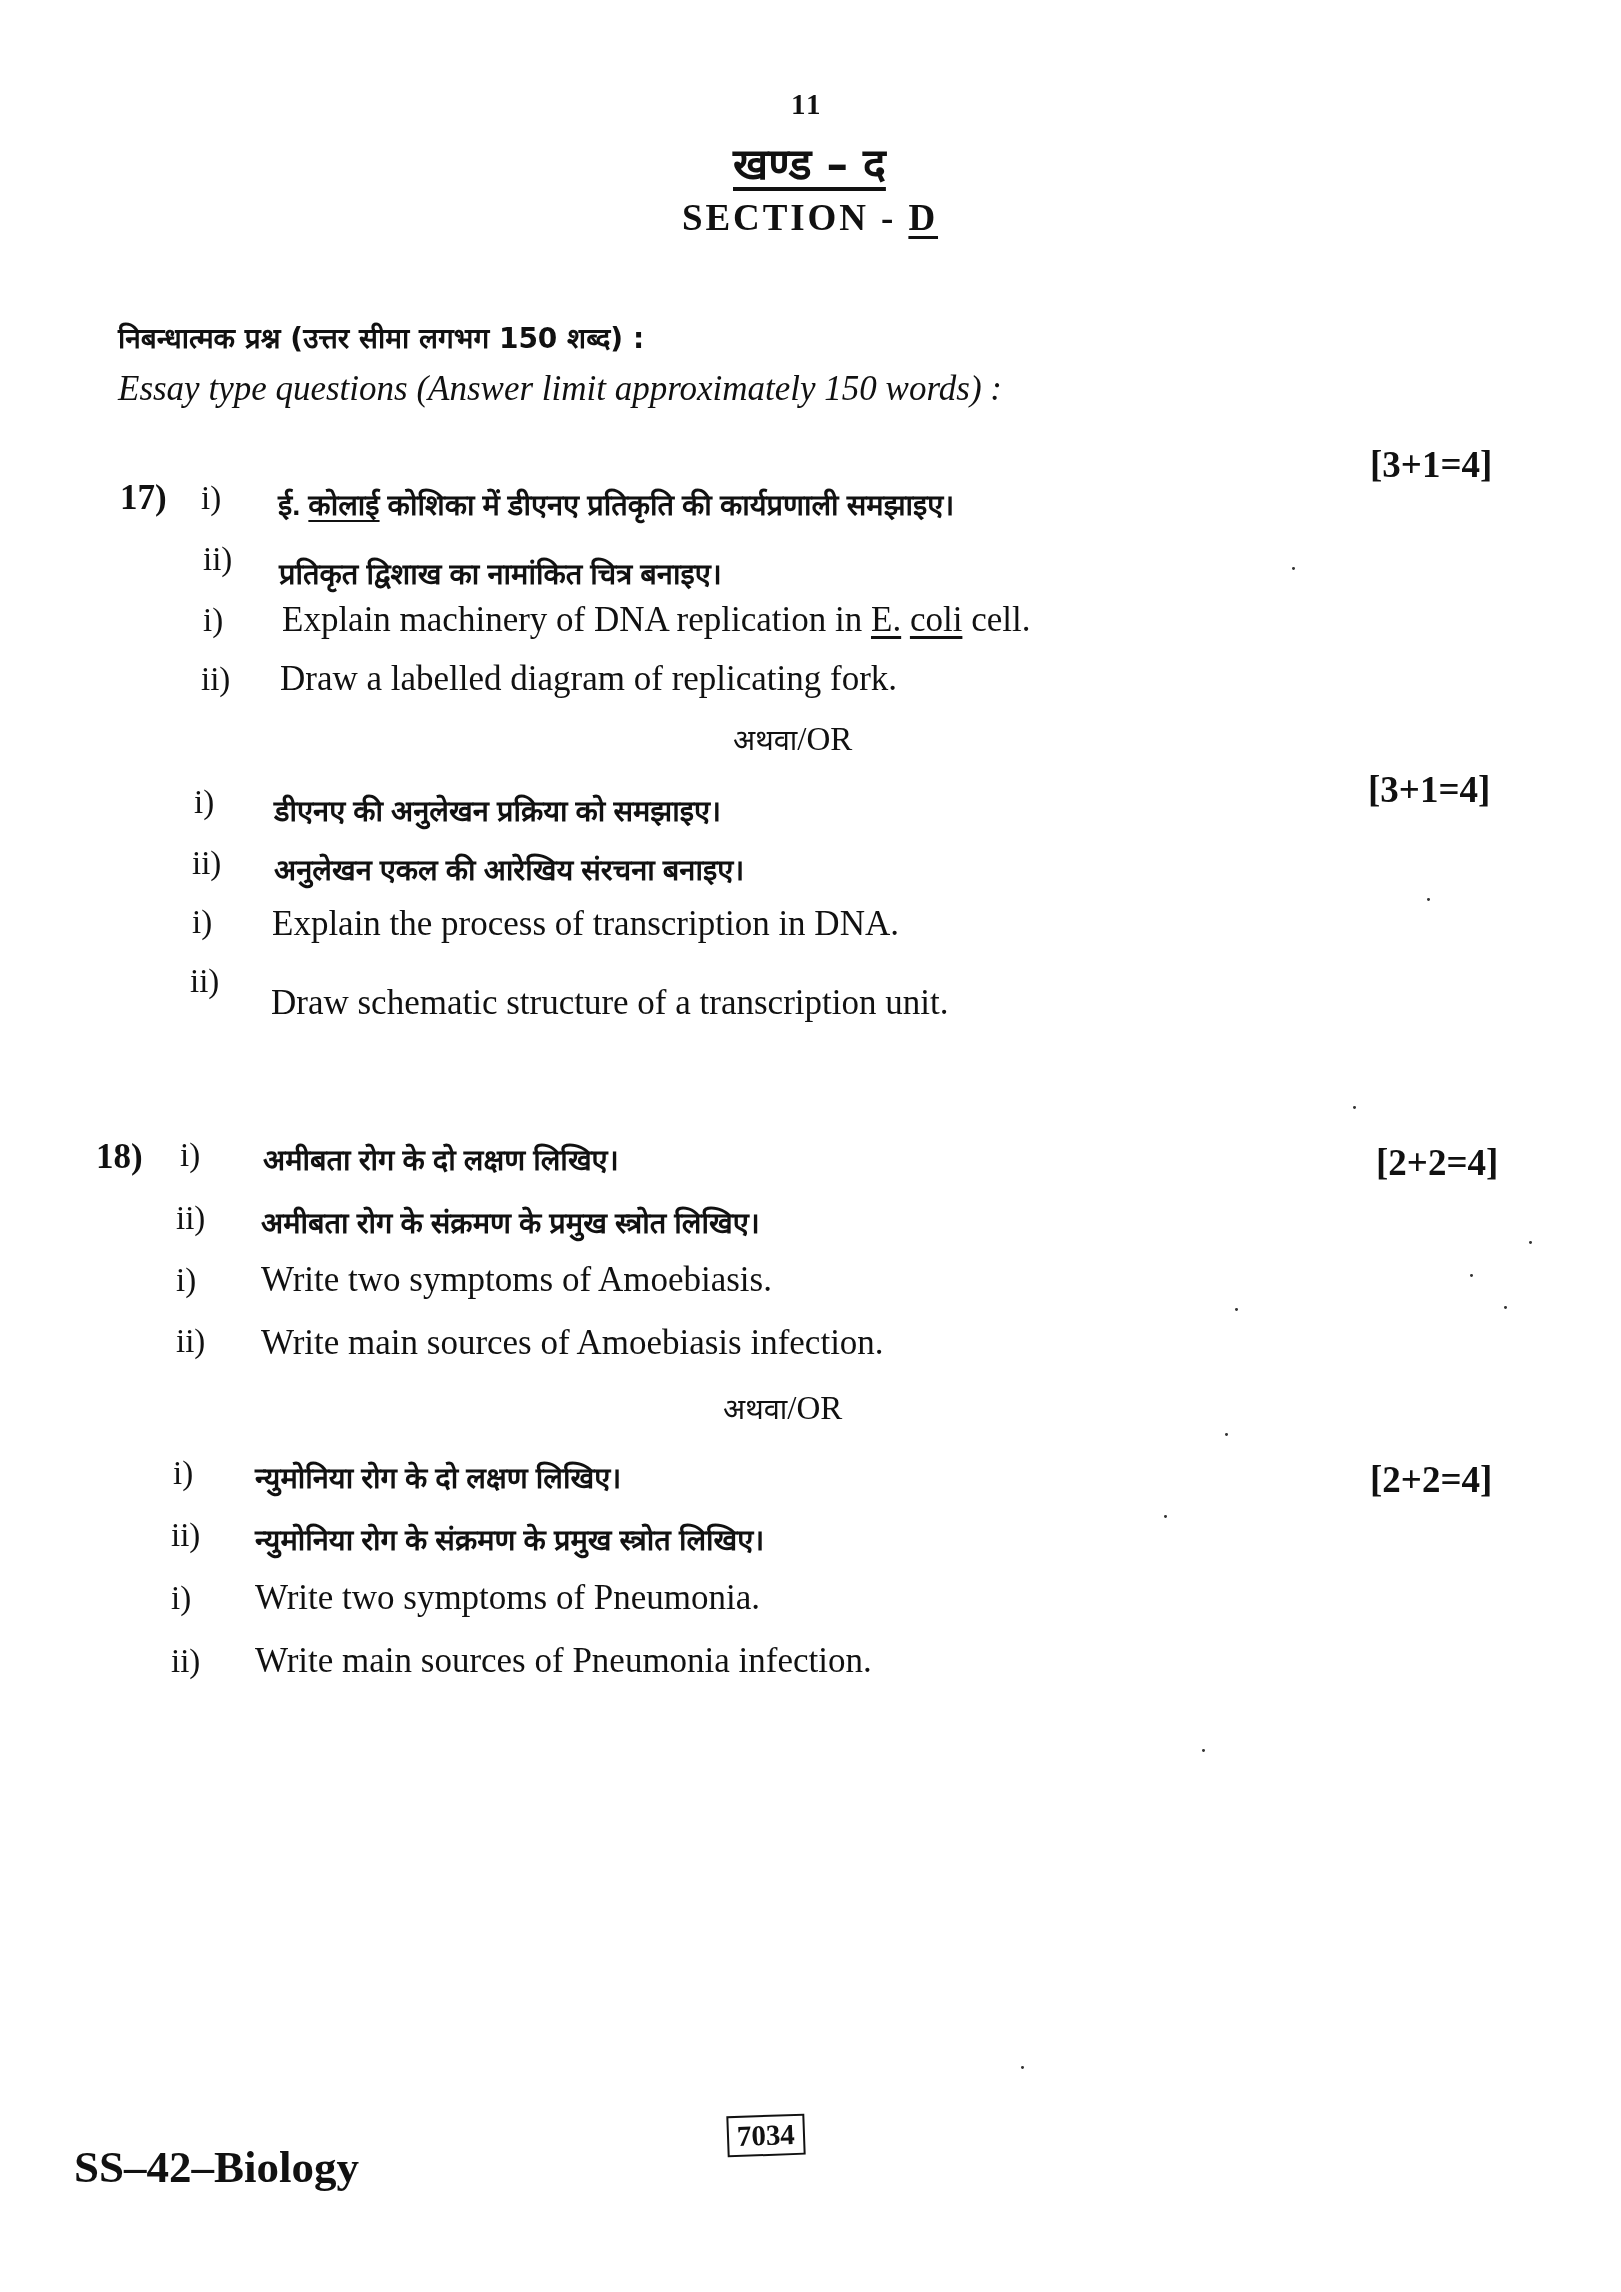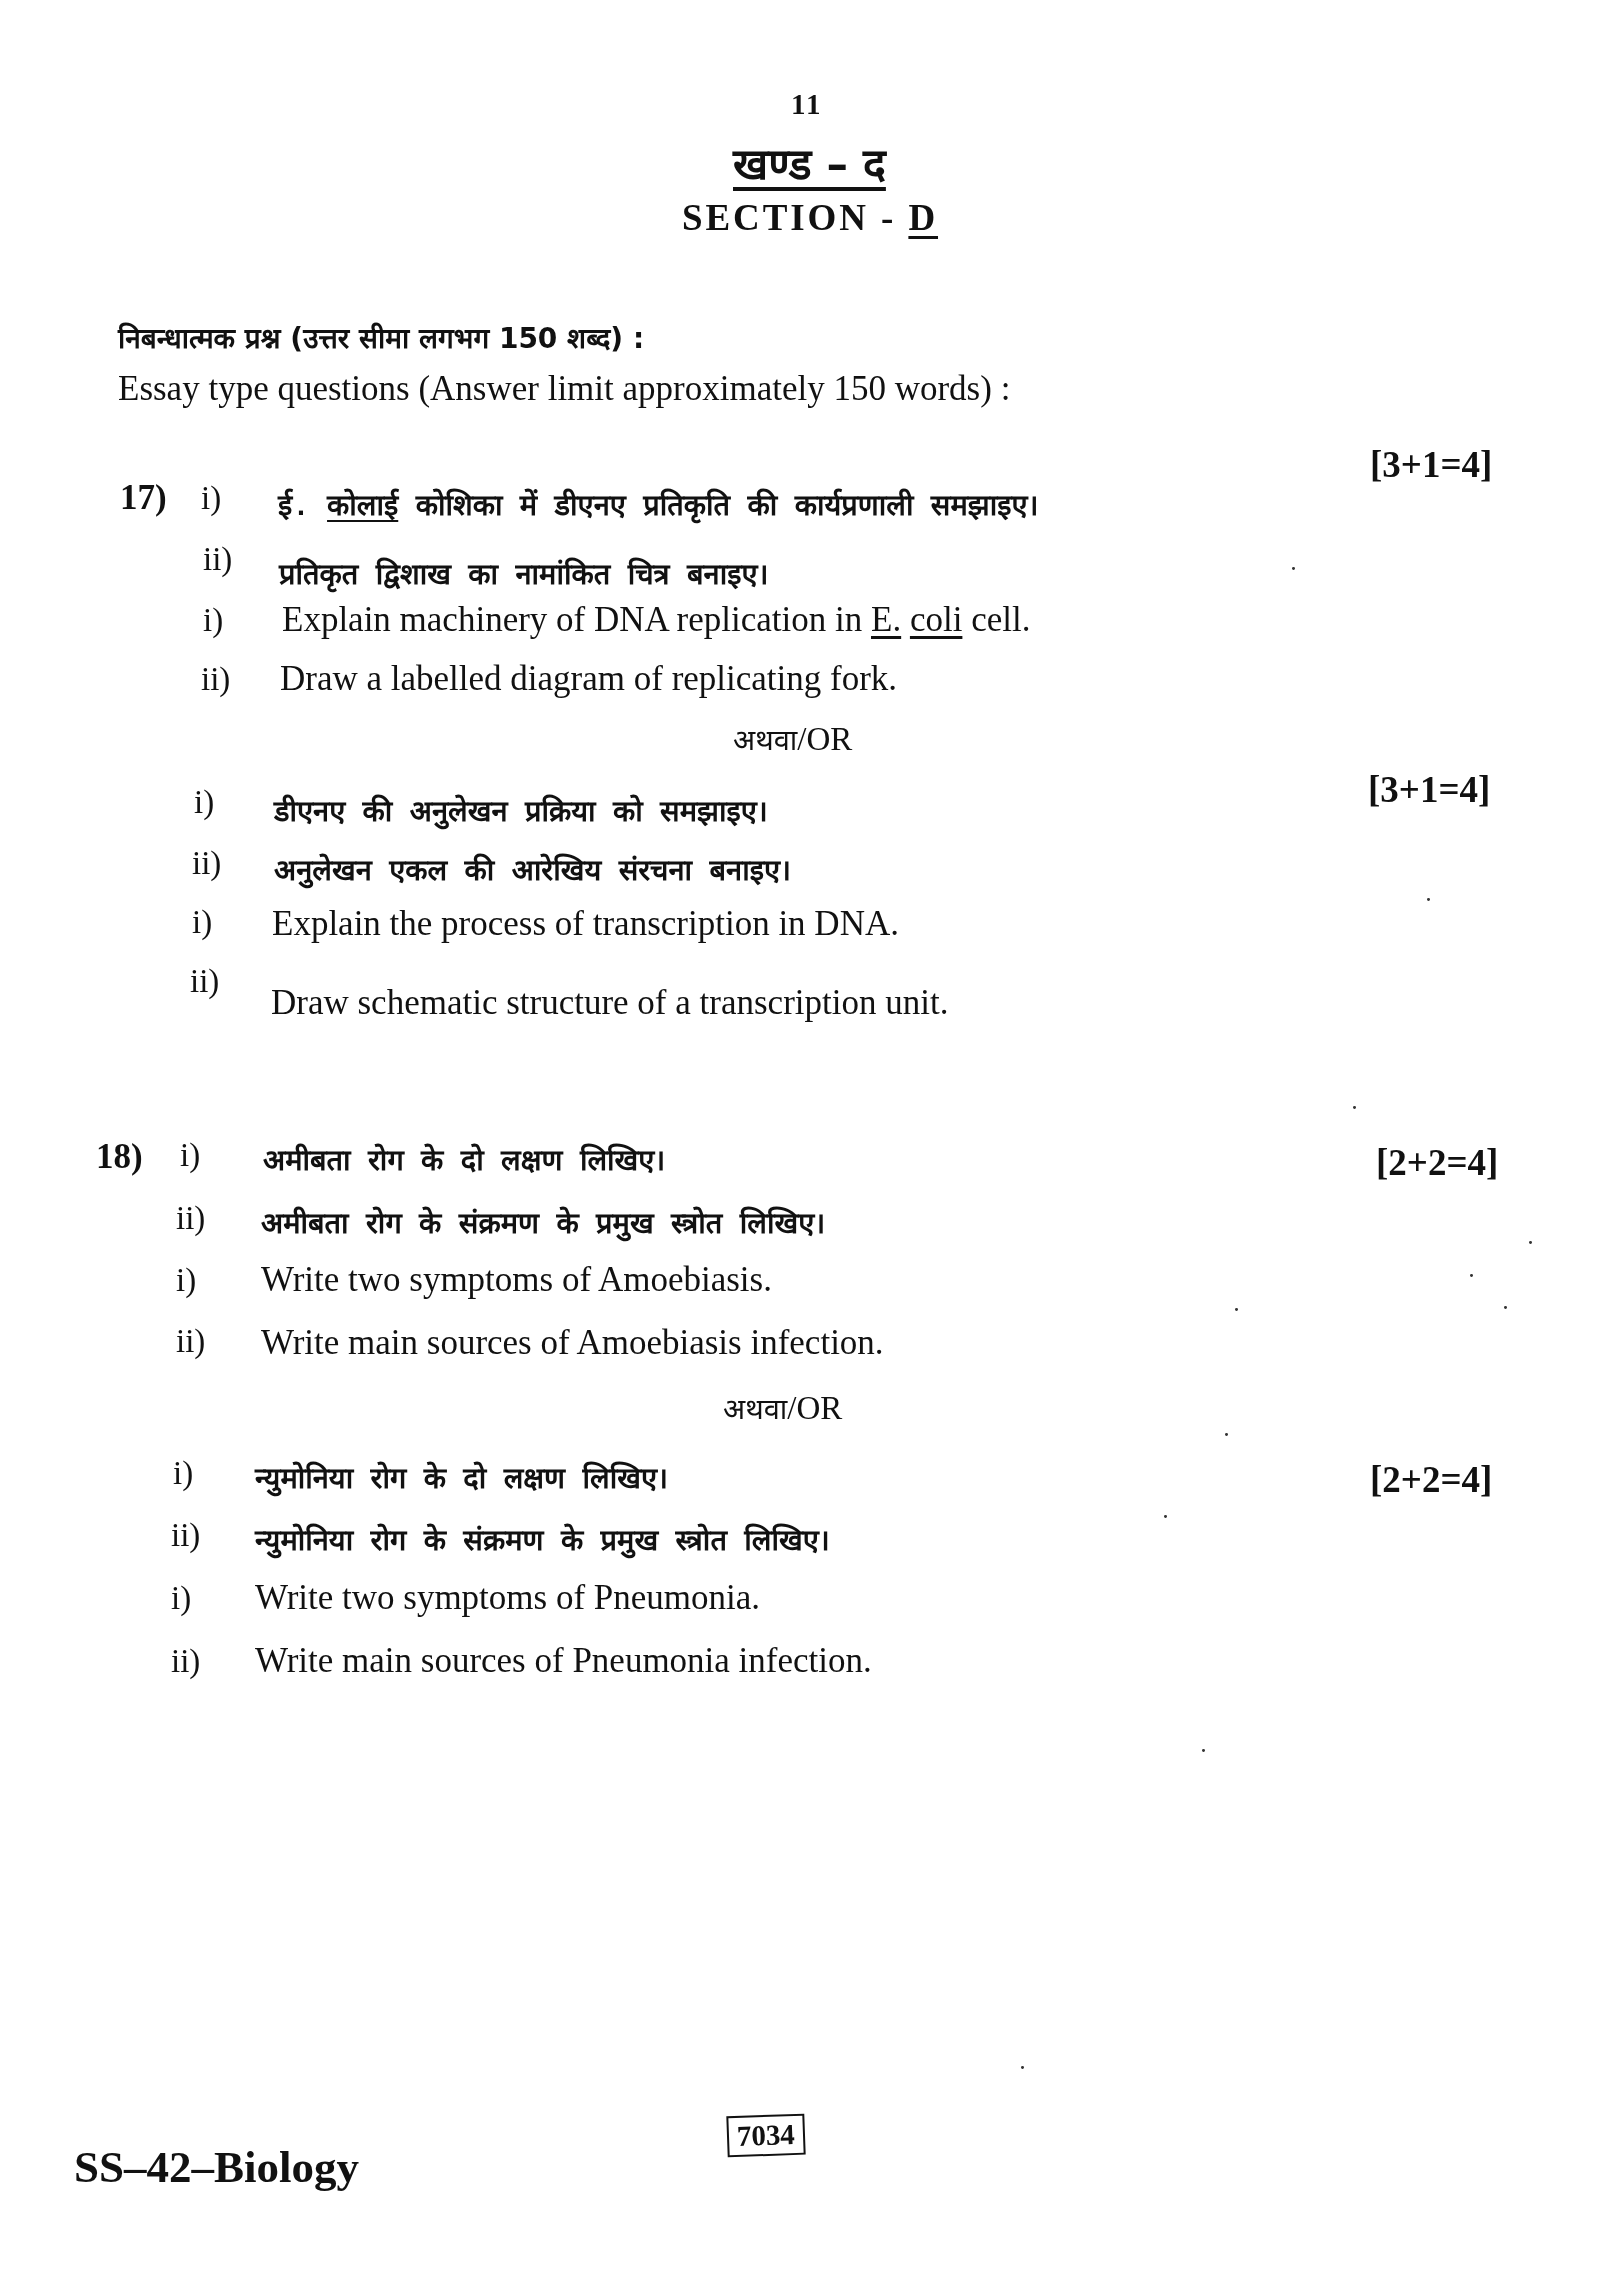--- a/index.html
+++ b/index.html
@@ -5,24 +5,24 @@
   html, body { margin: 0; padding: 0; background: #ffffff; }
   body { width: 1621px; height: 2293px; position: relative; overflow: hidden;
          font-family: "Liberation Serif", "DejaVu Serif", serif; color: #111; }
   .abs { position: absolute; white-space: nowrap; }
   .page-number { left: 791px; top: 88px; font-size: 29px; font-weight: bold; letter-spacing: 2px; }
   .section-hi { left: 733px; top: 133px; font-size: 43px; font-weight: bold;
                 text-decoration: underline; text-underline-offset: 7.8px; font-family: "DejaVu Sans", sans-serif; }
   .section-en { left: 682px; top: 196px; font-size: 37px; font-weight: bold; letter-spacing: 2.9px; }
   .section-en .u { text-decoration: underline; text-underline-offset: 5.9px; }
   .instr-hi { left: 118px; top: 318px; font-size: 28px; font-family: "DejaVu Sans", sans-serif; font-weight: bold; }
-  .instr-en { left: 118px; top: 369px; font-size: 35px; }
+  .instr-en { left: 118px; top: 369px; font-size: 35px; font-style: italic; }
   .qnum { font-size: 35px; font-weight: bold; }
   .roman { font-size: 33px; }
-  .hi { font-size: 29px; font-family: Liberation Mono, monospace; font-weight: bold; }
+  .hi { font-size: 29px; font-family: Liberation Sans, sans-serif; font-weight: bold; }
   .en { font-size: 35px; }
   .marks { font-size: 37px; font-weight: bold; }
   .or { font-size: 33px; }
   .or .hi-or { font-family: "DejaVu Sans", sans-serif; font-size: 29px; }
   .ul { text-decoration: underline; text-underline-offset: 4.9px; }
   .footer-code { left: 74px; top: 2141px; font-size: 45px; font-weight: bold; }
   .footer-box { left: 727px; top: 2115px; font-size: 29px; font-weight: bold;
                 border: 2.9px solid #111; padding: 2px 7.8px; transform: rotate(-2deg); }
   .speck { position: absolute; width: 2.9px; height: 2.9px; background: #333; border-radius: 50%; }
 </style>

